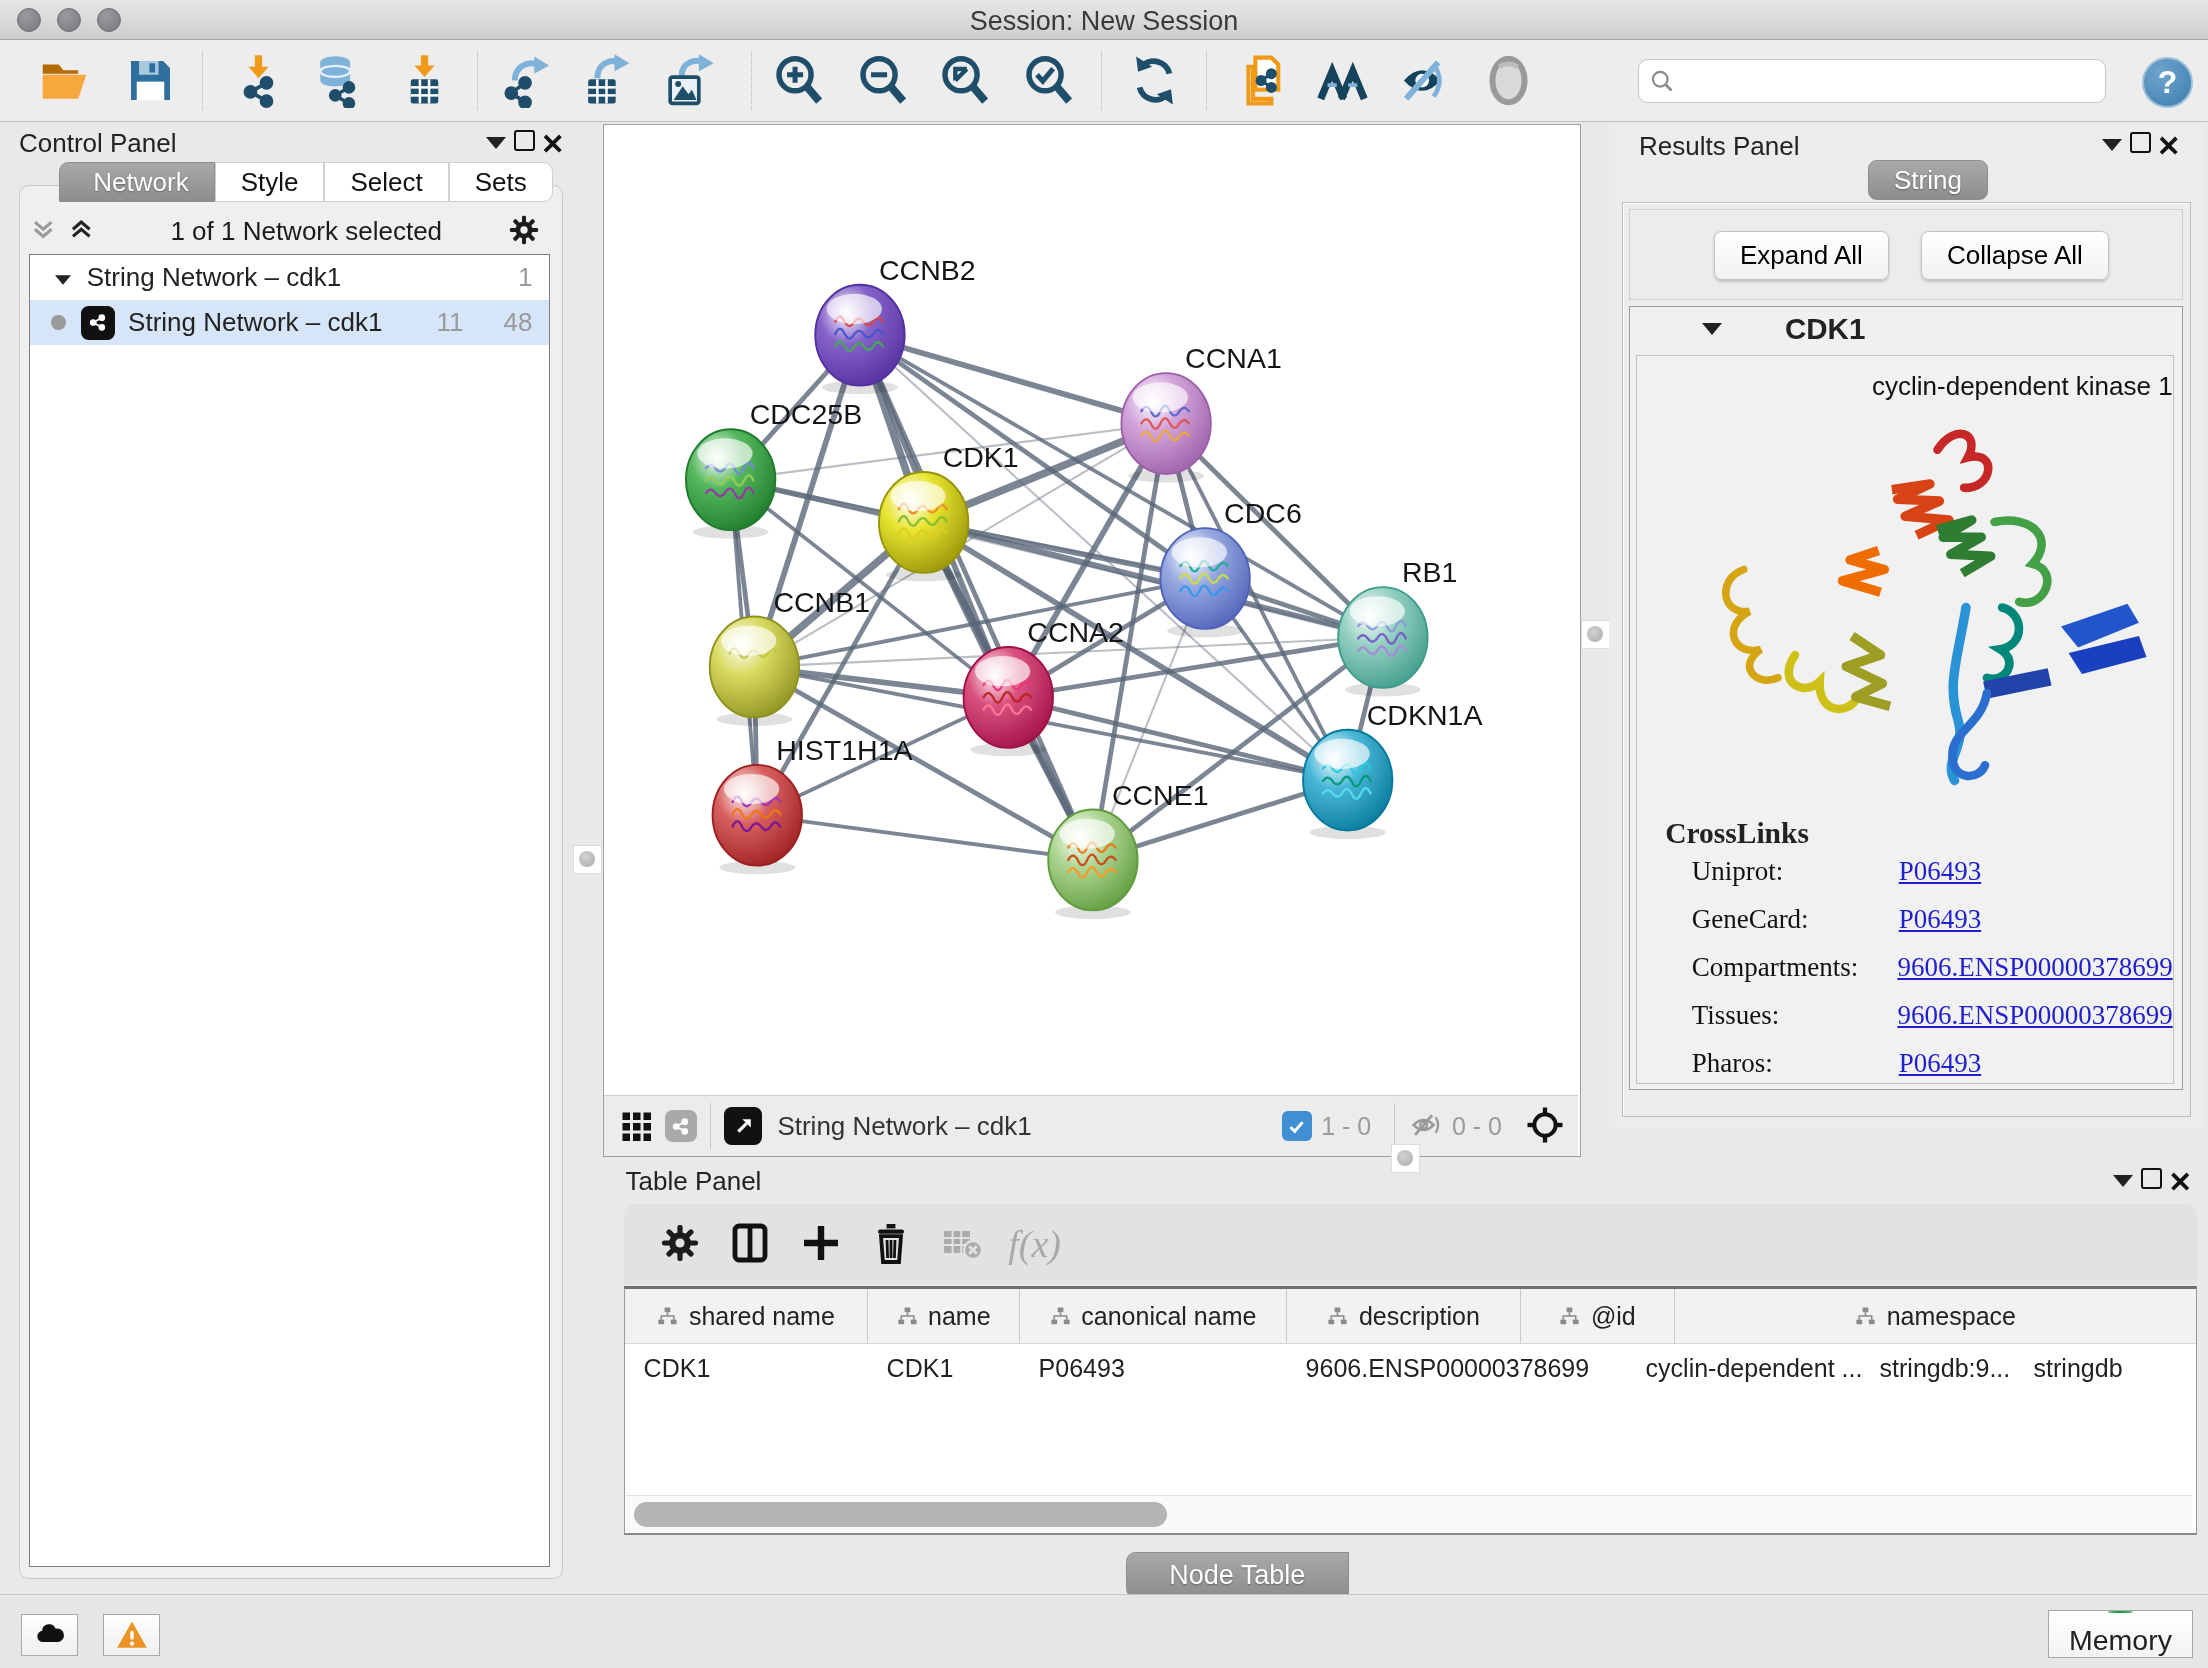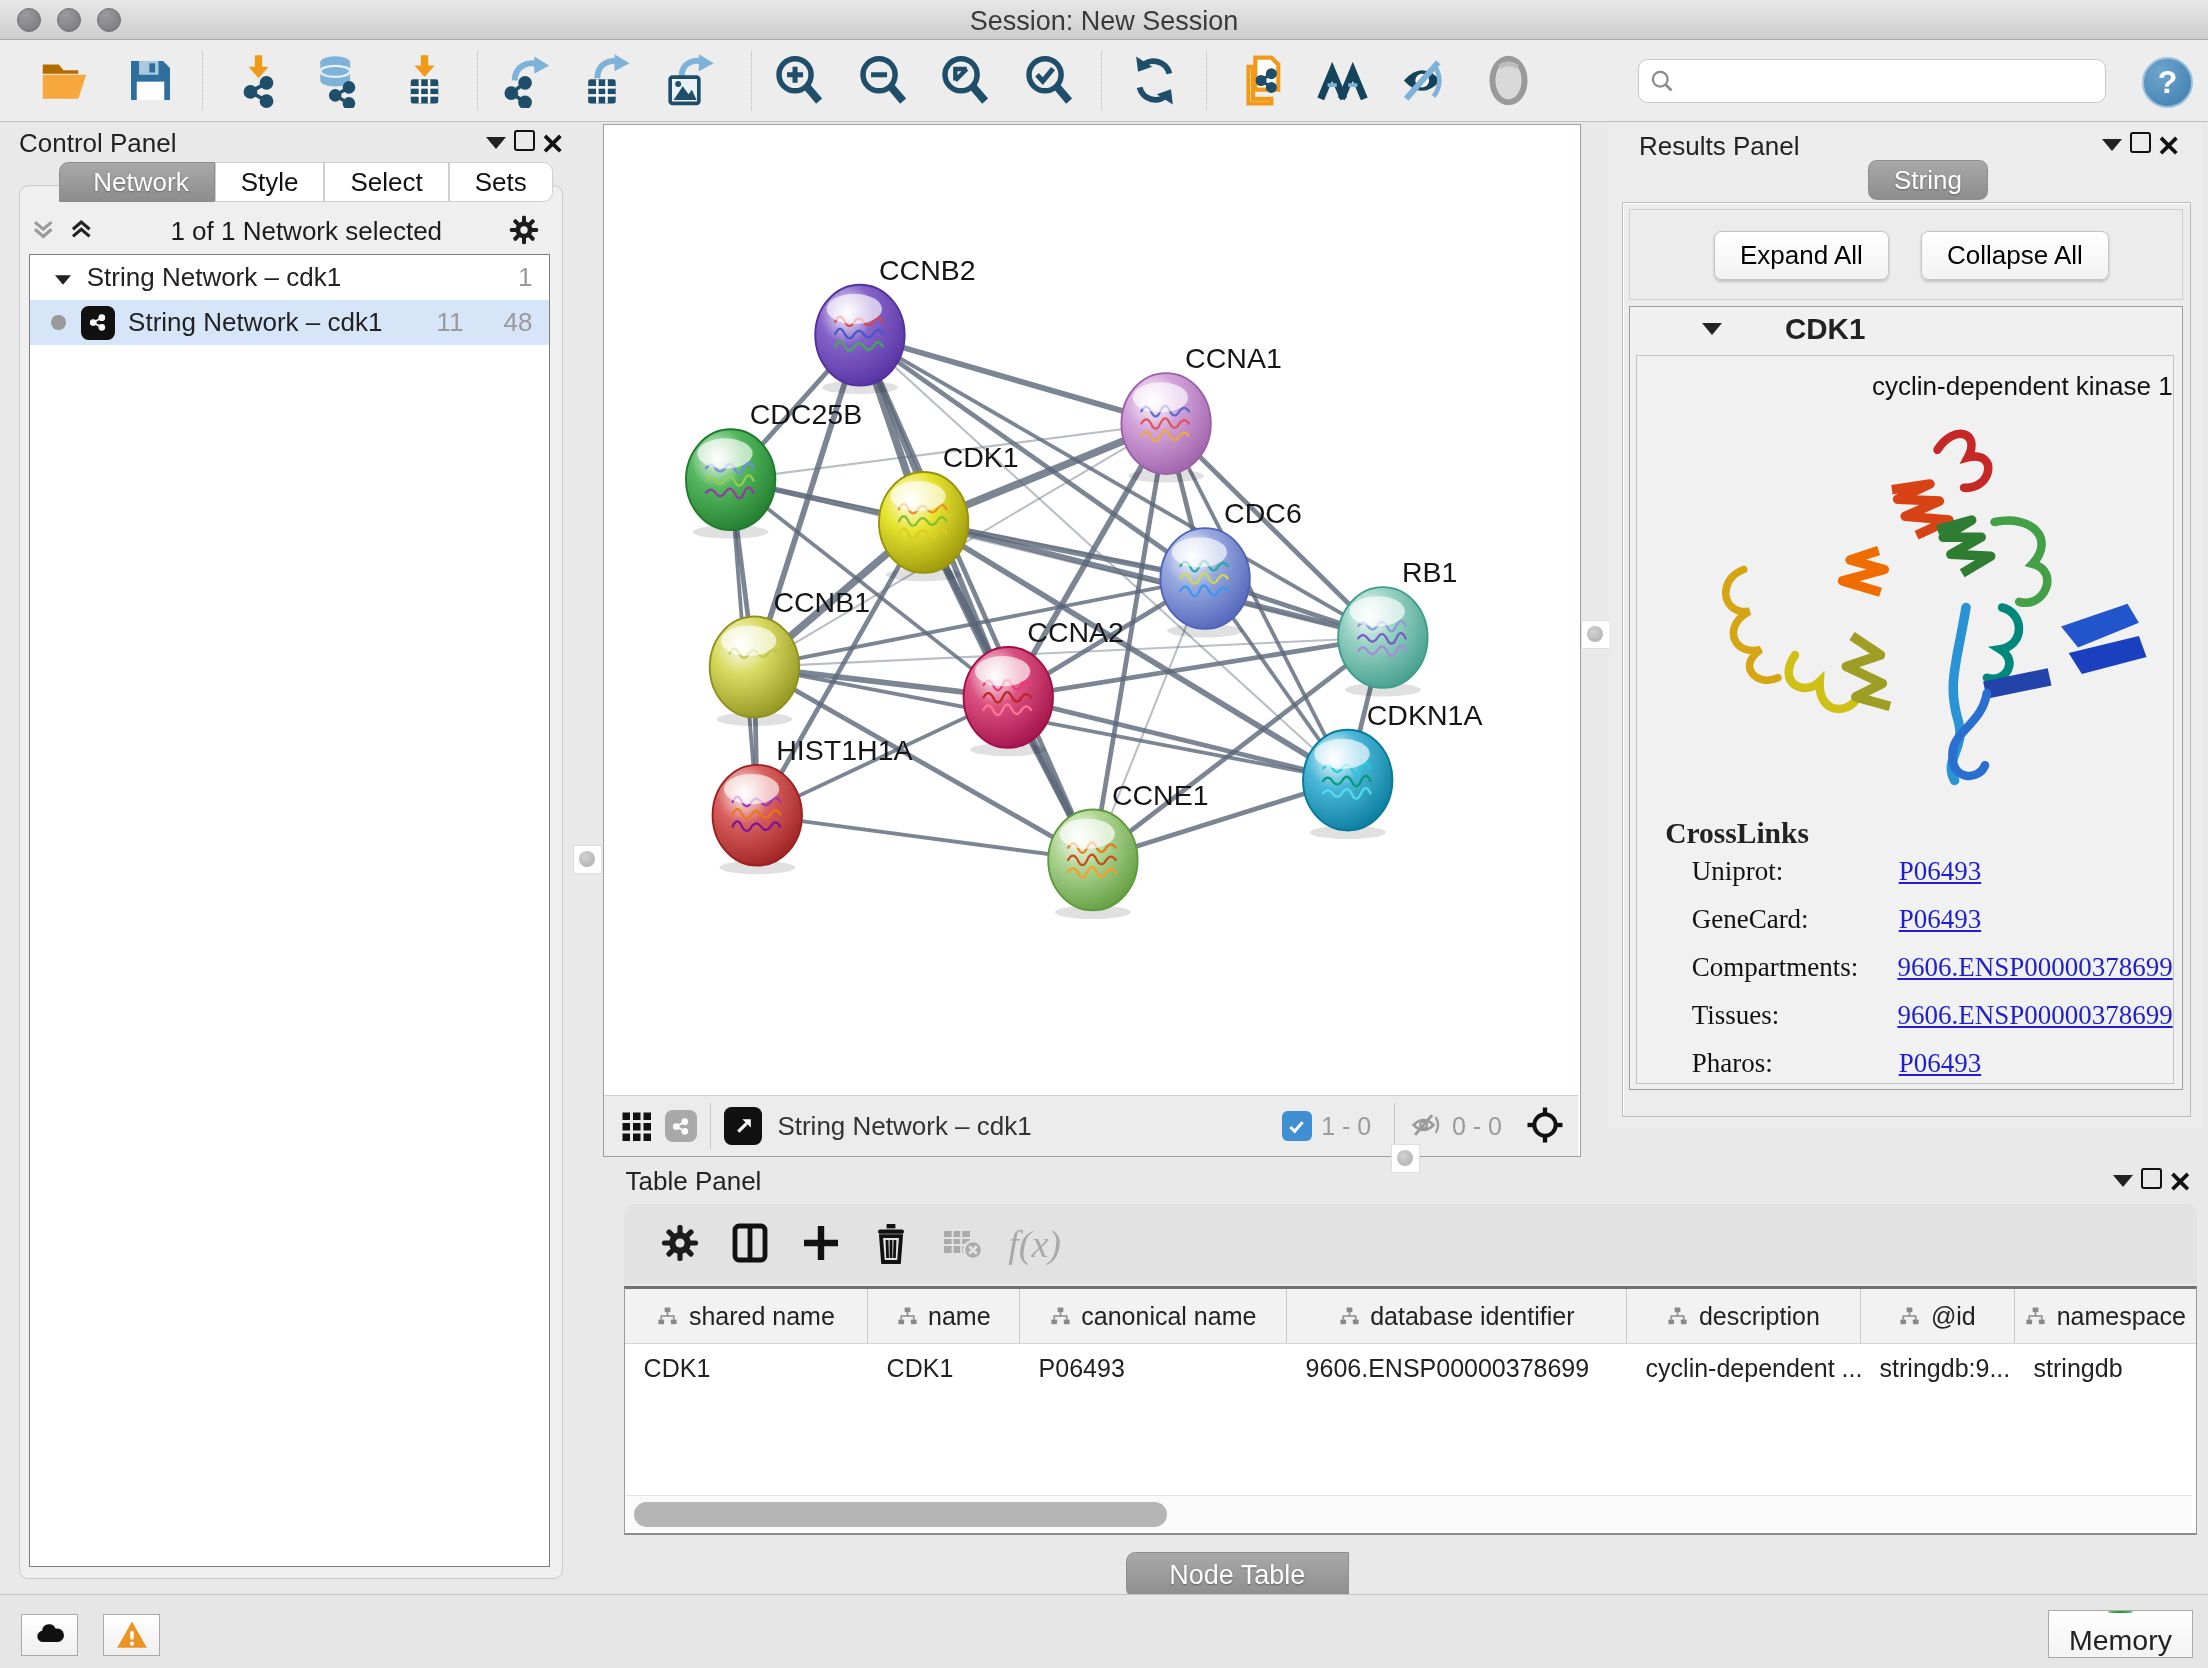--- a/index.html
+++ b/index.html
@@ -814,31 +814,20 @@
           <svg width="23" height="23" viewBox="0 0 24 24">
               <g fill="#8a8a8a">
                 <rect x="9" y="2.5" width="6" height="5" rx="1"></rect>
                 <rect x="2.5" y="15" width="6" height="5" rx="1"></rect>
                 <rect x="15.5" y="15" width="6" height="5" rx="1"></rect>
               </g>
               <path d="M12 7.5v4M5.5 15v-3.5h13V15" fill="none" stroke="#8a8a8a" stroke-width="1.6"></path>
             </svg>
           <span>canonical name</span>
         </div>
-        <div class="tp-col" style="width:340px">
-          <svg width="23" height="23" viewBox="0 0 24 24">
-              <g fill="#8a8a8a">
-                <rect x="9" y="2.5" width="6" height="5" rx="1"></rect>
-                <rect x="2.5" y="15" width="6" height="5" rx="1"></rect>
-                <rect x="15.5" y="15" width="6" height="5" rx="1"></rect>
-              </g>
-              <path d="M12 7.5v4M5.5 15v-3.5h13V15" fill="none" stroke="#8a8a8a" stroke-width="1.6"></path>
-            </svg>
-          <span>database identifier</span>
-        </div>
         <div class="tp-col" style="width:234px">
           <svg width="23" height="23" viewBox="0 0 24 24">
               <g fill="#8a8a8a">
                 <rect x="9" y="2.5" width="6" height="5" rx="1"></rect>
                 <rect x="2.5" y="15" width="6" height="5" rx="1"></rect>
                 <rect x="15.5" y="15" width="6" height="5" rx="1"></rect>
               </g>
               <path d="M12 7.5v4M5.5 15v-3.5h13V15" fill="none" stroke="#8a8a8a" stroke-width="1.6"></path>
             </svg>
           <span>description</span>

